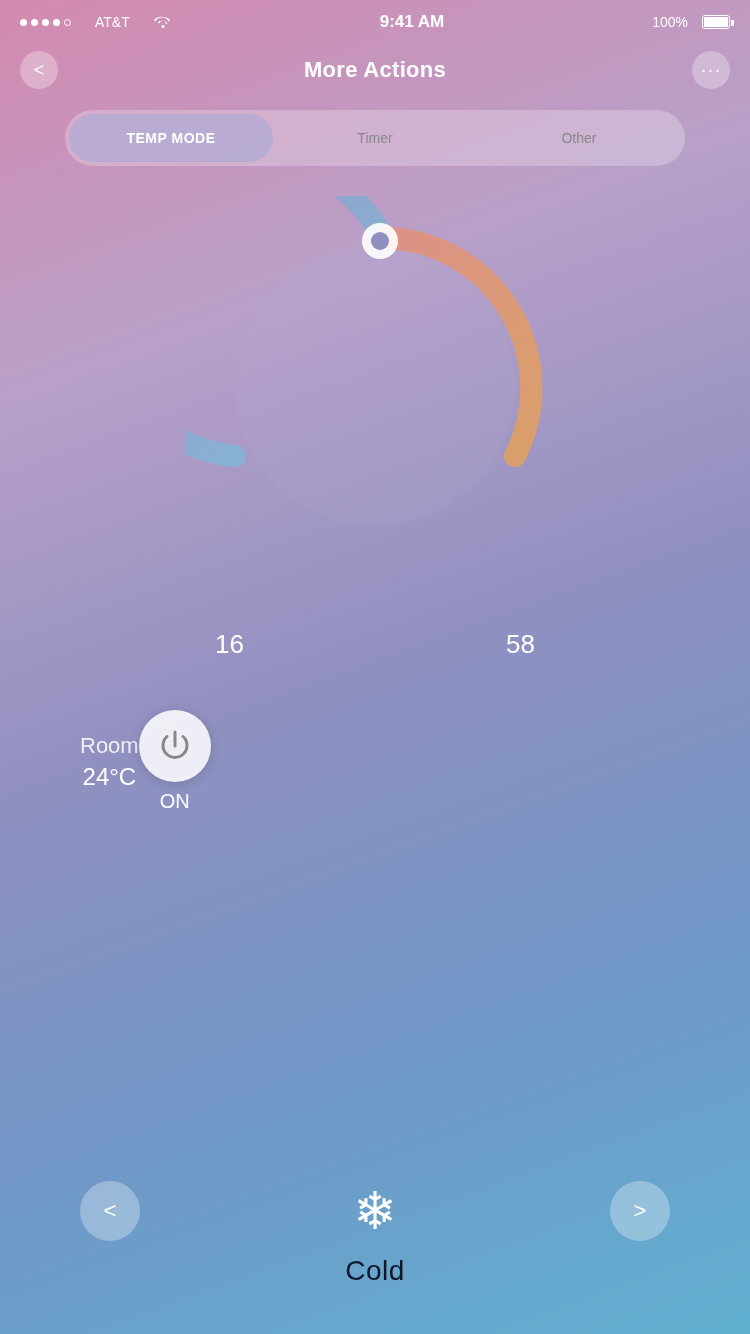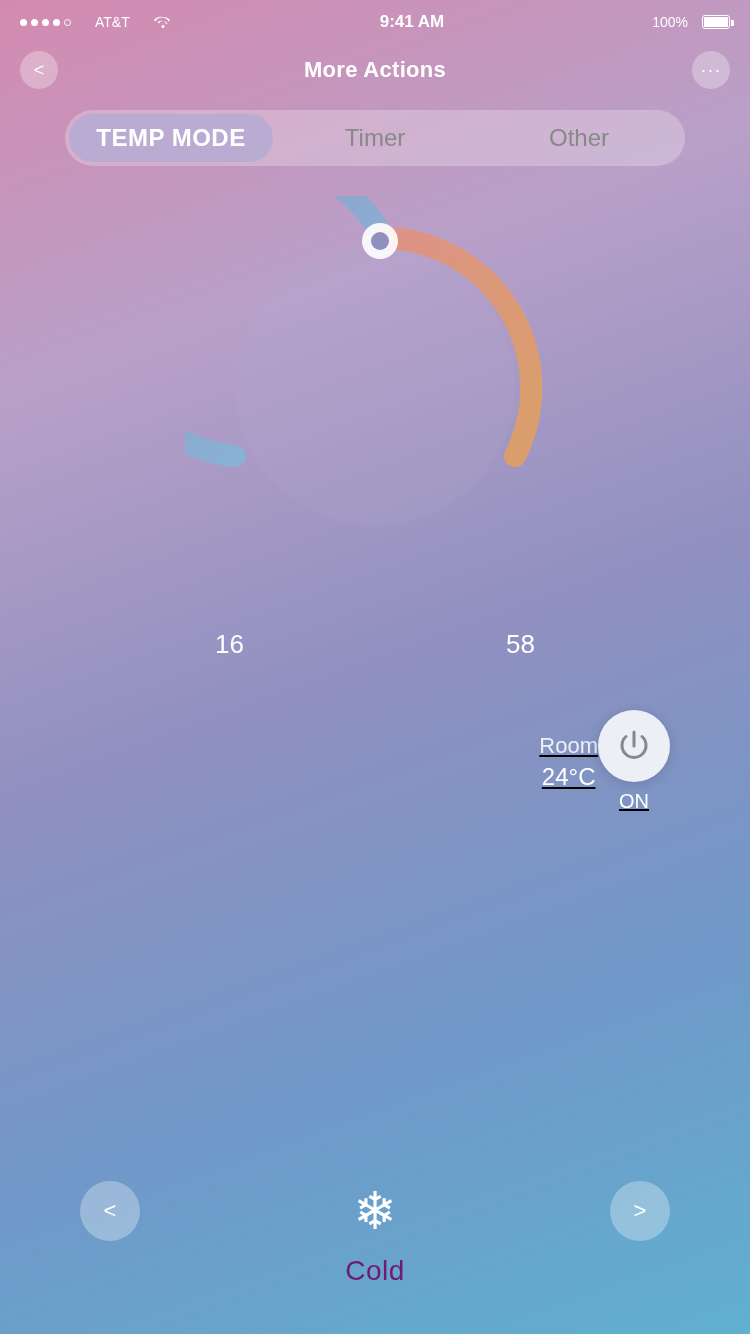--- a/index.html
+++ b/index.html
@@ -94,21 +94,21 @@
       padding: 4px;
       position: relative;
     }
     .tab {
       flex: 1;
       height: 100%;
       display: flex;
       align-items: center;
       justify-content: center;
       border-radius: 24px;
-      font-size: 24px;
+      font-size: 14px;
       font-weight: 500;
       cursor: pointer;
       color: #888;
       transition: all 0.2s;
     }
     .tab.active {
       background: rgba(180,170,210,0.85);
       color: white;
       font-weight: 700;
       letter-spacing: 0.5px;
@@ -170,25 +170,24 @@
       color: white;
       font-size: 26px;
       font-weight: 300;
       margin-top: 43px;
     }
 
     
     .info-section {
       display: flex;
       align-items: center;
-      justify-content: flex-end;
+      justify-content: flex-start;
       width: 100%;
       padding: 0 80px;
       margin-top: 50px;
-      text-decoration: underline;
     }
     .room-info { text-align: center; }
     .room-label { color: rgba(255,255,255,0.85); font-size: 22px; font-weight: 400; }
     .room-temp { color: white; font-size: 24px; font-weight: 400; margin-top: 4px; }
 
     .power-section { display: flex; flex-direction: column; align-items: center; gap: 8px; }
     .power-btn {
       width: 72px;
       height: 72px;
       border-radius: 50%;
@@ -237,21 +236,21 @@
       cursor: pointer;
       color: white;
       font-size: 22px;
     }
     .mode-icon {
       font-size: 52px;
       color: white;
       text-align: center;
     }
     .mode-label {
-      color: #701a75;
+      color: #0f172a;
       font-size: 28px;
       font-weight: 400;
       letter-spacing: 0.5px;
       margin-top: 4px;
     }
   </style>
 </head>
 <body>
 
 <div class="status-bar">

